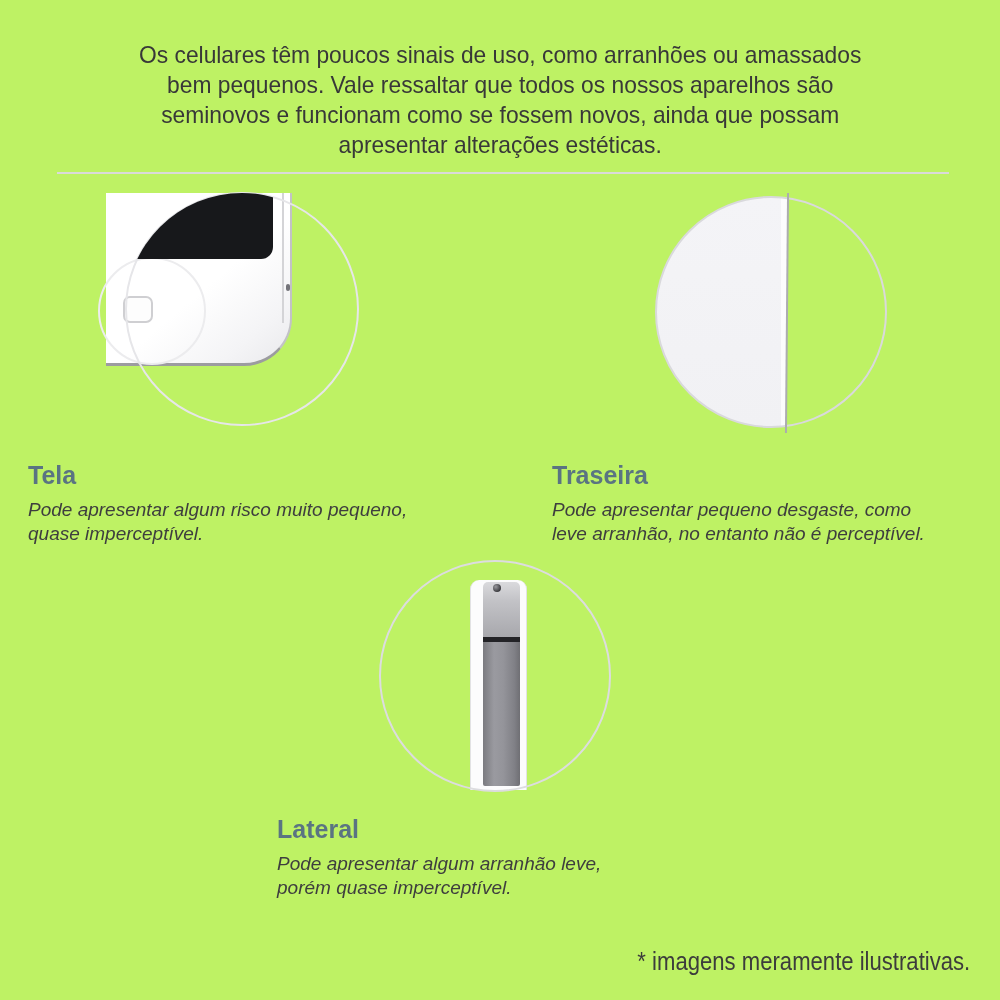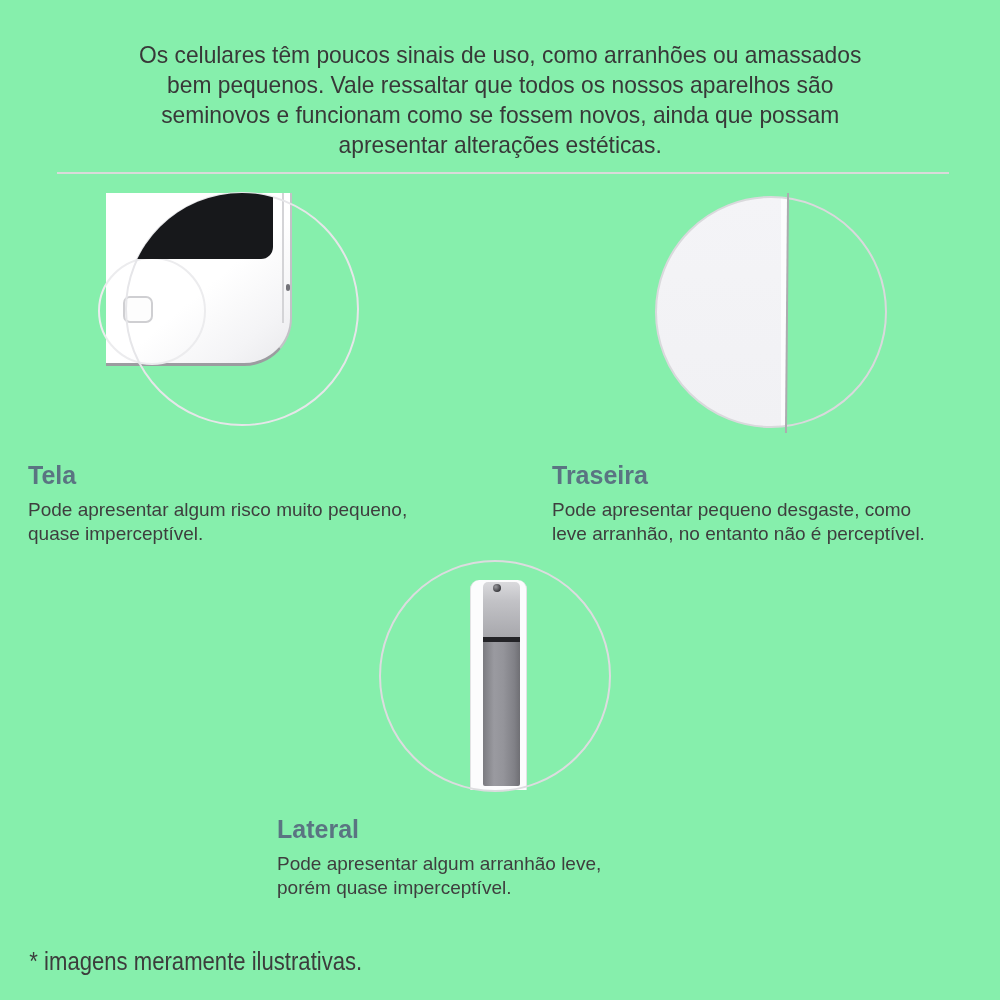--- a/index.html
+++ b/index.html
@@ -1,17 +1,17 @@
 <!DOCTYPE html>
 <html><head>
 <meta charset="utf-8">
 <style>
   html,body{margin:0;padding:0;background:#ffffff;}
   .page{
-    position:relative;width:1000px;height:1000px;background:#86efac;overflow:hidden;
+    position:relative;width:1000px;height:1000px;background:#bef264;overflow:hidden;
     font-family:"Liberation Sans","DejaVu Sans",sans-serif;
   }
   
   .intro{
     position:absolute;left:0;right:0;top:40px;text-align:center;
     font-size:24px;line-height:30px;color:#383838;
   }
   .intro .condensed{
     display:inline-block;transform:scaleX(0.95);transform-origin:50% 0;
     white-space:pre-line;
@@ -64,23 +64,23 @@
   .lat-gray{
     position:absolute;left:104px;top:82px;width:37px;height:144px;z-index:3;border-radius:0 0 2px 2px;
     background:linear-gradient(90deg,#7b7b80 0%,#9a9aa0 30%,#94949a 55%,#808086 85%,#6f6f74 100%);
   }
   
   .section-text{position:absolute;width:440px;text-align:left;}
   .col-tela{left:28px;top:458px;}
   .col-traseira{left:552px;top:458px;}
   .col-lateral{left:277px;top:812px;}
   .section-title{font-size:25px;line-height:34px;font-weight:bold;color:#5a7482;}
-  .section-caption{margin-top:6px;font-size:19px;line-height:24px;color:#3e3e3e;white-space:pre-line;}
+  .section-caption{margin-top:6px;font-size:19px;line-height:24px;color:#3e3e3e;white-space:pre-line;font-style:italic;}
   
-  .footnote{position:absolute;left:0;right:0;top:946px;text-align:left;font-size:26px;color:#3c3c3c;}
+  .footnote{position:absolute;left:0;right:0;top:946px;text-align:right;font-size:26px;color:#3c3c3c;}
   .footnote .condensed{display:inline-block;transform:scaleX(0.85);transform-origin:50% 0;}
 </style>
 </head>
 <body>
 
 <div class="page">
 
   <div class="intro">
     <span class="condensed">Os celulares têm poucos sinais de uso, como arranhões ou amassados
 bem pequenos. Vale ressaltar que todos os nossos aparelhos são

